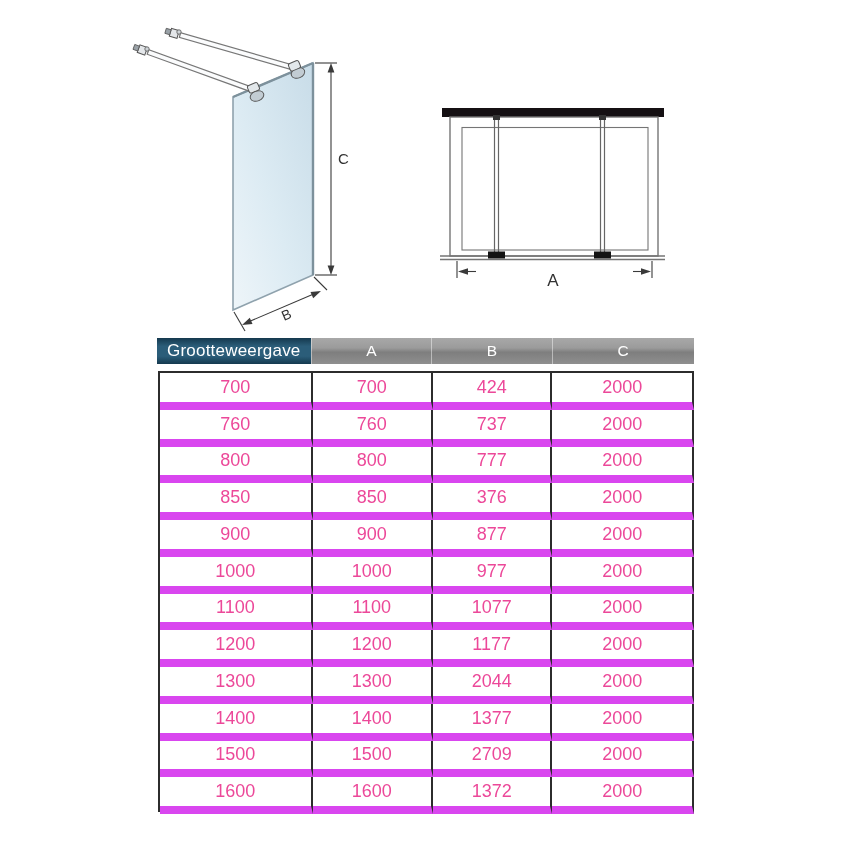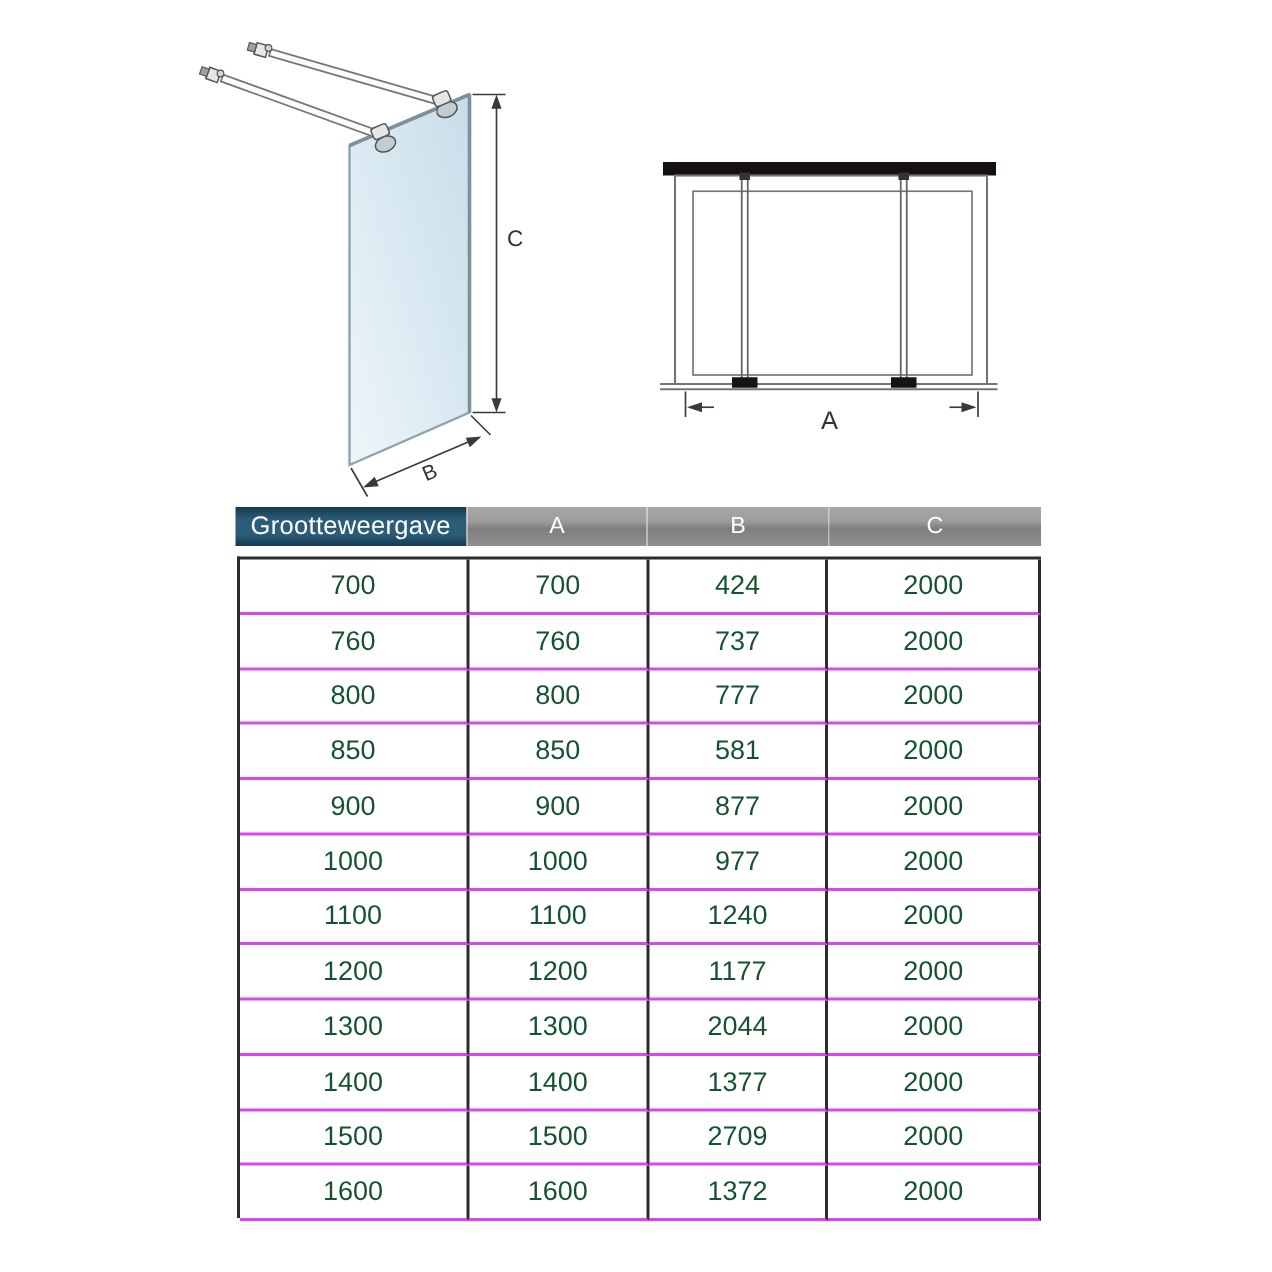--- a/index.html
+++ b/index.html
@@ -17,22 +17,22 @@
   .thead .hcell.first{border-left:none;font-size:17px;
                 background:linear-gradient(180deg,#15394e 0%,#2b5d79 32%,#2b5d79 70%,#15394e 100%);}
 
   
   .tbody{position:absolute;left:158px;top:371px;width:536px;height:441px;
          display:grid;grid-template-columns:28.6% 22.5% 22.4% 26.5%;
          grid-auto-rows:36.75px;
          border-top:2px solid #2c2c2c;border-left:2px solid #2c2c2c;box-sizing:border-box;}
   .trow{display:contents;}
   .cell{display:flex;align-items:center;justify-content:center;
-        border-right:2px solid #2c2c2c;border-bottom:2px solid #d946ef;
-        box-sizing:border-box;font-size:18px;color:#14532d;}
+        border-right:2px solid #2c2c2c;border-bottom:8px solid #d946ef;
+        box-sizing:border-box;font-size:18px;color:#ec4899;}
 
   .diagram{position:absolute;}
 </style>
 </head>
 <body>
 
 <div class="canvas">
 
   <svg class="diagram" style="left:95px;top:12px" width="285" height="325" viewBox="0 0 285 325">
     <defs>
@@ -146,42 +146,42 @@
     <div class="trow">
       <div class="cell">800</div>
       <div class="cell">800</div>
       <div class="cell">777</div>
       <div class="cell">2000</div>
     </div>
 
     <div class="trow">
       <div class="cell">850</div>
       <div class="cell">850</div>
-      <div class="cell">581</div>
+      <div class="cell">376</div>
       <div class="cell">2000</div>
     </div>
 
     <div class="trow">
       <div class="cell">900</div>
       <div class="cell">900</div>
       <div class="cell">877</div>
       <div class="cell">2000</div>
     </div>
 
     <div class="trow">
       <div class="cell">1000</div>
       <div class="cell">1000</div>
       <div class="cell">977</div>
       <div class="cell">2000</div>
     </div>
 
     <div class="trow">
       <div class="cell">1100</div>
       <div class="cell">1100</div>
-      <div class="cell">1240</div>
+      <div class="cell">1077</div>
       <div class="cell">2000</div>
     </div>
 
     <div class="trow">
       <div class="cell">1200</div>
       <div class="cell">1200</div>
       <div class="cell">1177</div>
       <div class="cell">2000</div>
     </div>
 

